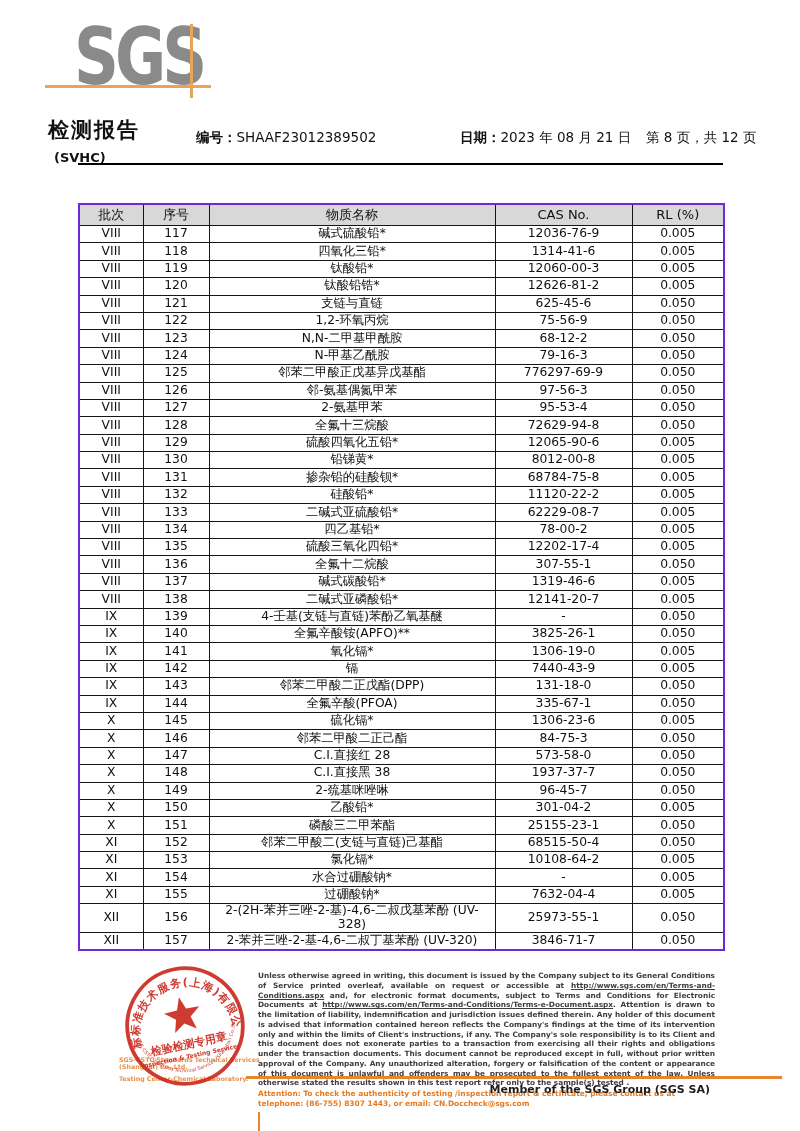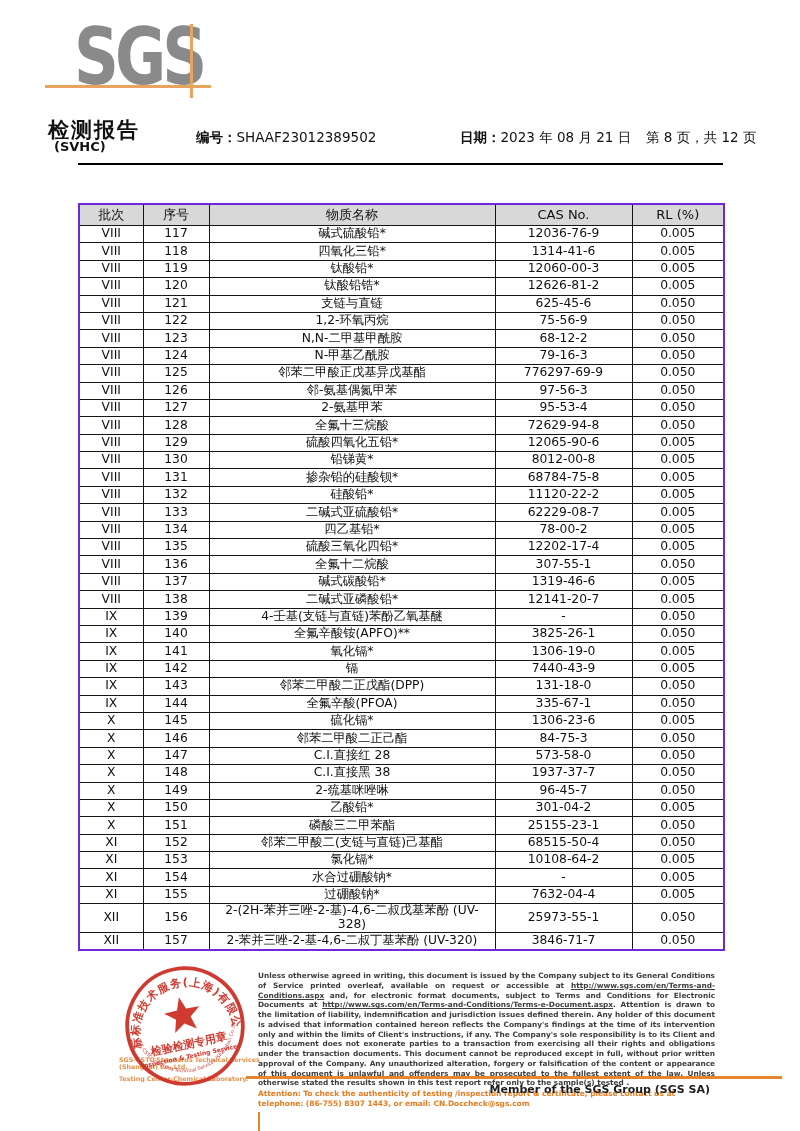--- a/index.html
+++ b/index.html
@@ -8,21 +8,21 @@
 
   
   .logo-text{position:absolute;left:74px;top:18px;height:70px;display:flex;align-items:flex-end;
              font-size:78px;font-weight:bold;color:#8a8a8a;letter-spacing:-5px;line-height:62px;
              transform:scaleX(.80);transform-origin:left bottom;}
   .logo-hline{position:absolute;left:45px;top:85px;width:166px;height:3px;background:#e9a45b;}
   .logo-vline{position:absolute;left:190px;top:24px;width:3px;height:74px;background:#e9a45b;}
 
   
   .rpt-title{position:absolute;left:48px;top:116px;font-size:21px;font-weight:bold;letter-spacing:2px;}
-  .rpt-sub{position:absolute;left:54px;top:139px;font-size:13px;font-weight:bold;}
+  .rpt-sub{position:absolute;left:54px;top:150px;font-size:13px;font-weight:bold;}
   .hdr-line{position:absolute;top:129px;font-size:13.5px;white-space:nowrap;}
   .hdr-no{left:196px;}
   .hdr-date{left:460px;}
   .hdr-page{left:646px;}
   .hdr-label{font-weight:bold;}
   .rule{position:absolute;left:78px;top:163px;width:645px;height:2px;background:#000;}
 
   
   .tbl-wrap{position:absolute;left:78px;top:171px;}
   table{border-collapse:collapse;width:645px;table-layout:fixed;font-size:12.3px;}

